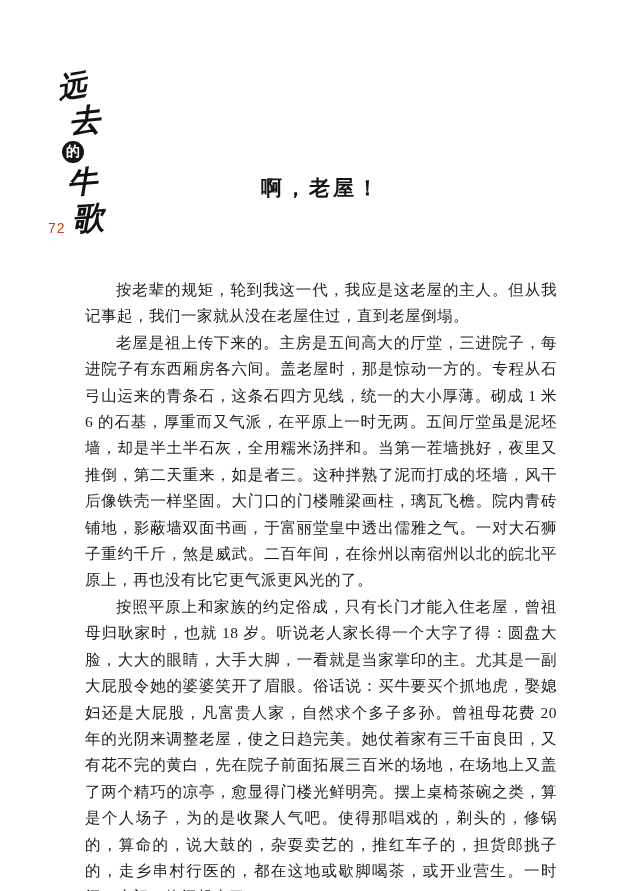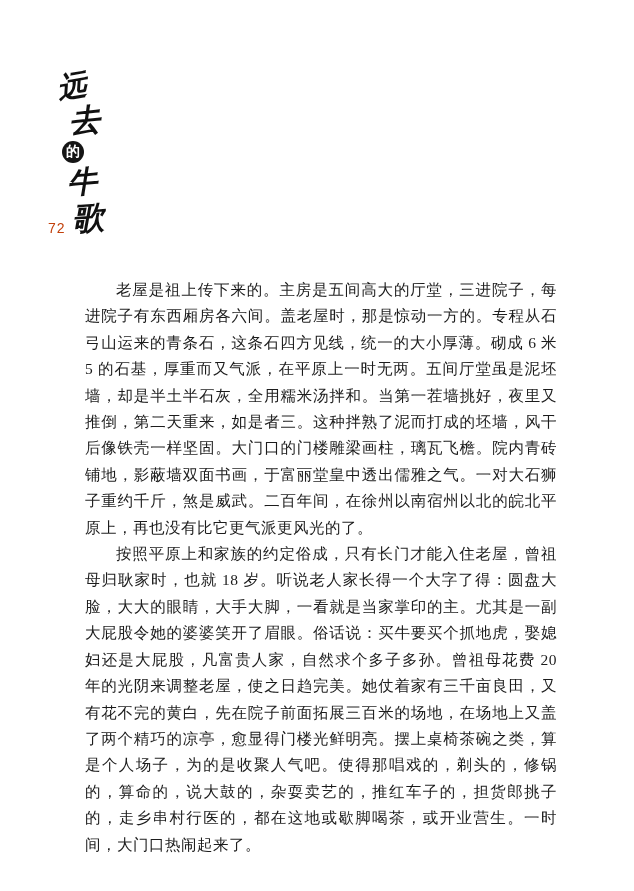--- a/index.html
+++ b/index.html
@@ -100,20 +100,22 @@
   <div class="logo">
     <span class="ch ch0">远</span>
     <span class="ch ch1">去</span>
     <span class="ch circled">的</span>
     <span class="ch ch3">牛</span>
     <span class="ch ch4">歌</span>
   </div>
 
   <div class="page-number">72</div>
 
+  <h1 class="chapter-title">啊，老屋！</h1>
 
   <div class="body-text">
-    <p>老屋是祖上传下来的。主房是五间高大的厅堂，三进院子，每进院子有东西厢房各六间。盖老屋时，那是惊动一方的。专程从石弓山运来的青条石，这条石四方见线，统一的大小厚薄。砌成 6 米 5 的石基，厚重而又气派，在平原上一时无两。五间厅堂虽是泥坯墙，却是半土半石灰，全用糯米汤拌和。当第一茬墙挑好，夜里又推倒，第二天重来，如是者三。这种拌熟了泥而打成的坯墙，风干后像铁壳一样坚固。大门口的门楼雕梁画柱，璃瓦飞檐。院内青砖铺地，影蔽墙双面书画，于富丽堂皇中透出儒雅之气。一对大石狮子重约千斤，煞是威武。二百年间，在徐州以南宿州以北的皖北平原上，再也没有比它更气派更风光的了。</p>
+    <p>按老辈的规矩，轮到我这一代，我应是这老屋的主人。但从我记事起，我们一家就从没在老屋住过，直到老屋倒塌。</p>
+    <p>老屋是祖上传下来的。主房是五间高大的厅堂，三进院子，每进院子有东西厢房各六间。盖老屋时，那是惊动一方的。专程从石弓山运来的青条石，这条石四方见线，统一的大小厚薄。砌成 1 米 6 的石基，厚重而又气派，在平原上一时无两。五间厅堂虽是泥坯墙，却是半土半石灰，全用糯米汤拌和。当第一茬墙挑好，夜里又推倒，第二天重来，如是者三。这种拌熟了泥而打成的坯墙，风干后像铁壳一样坚固。大门口的门楼雕梁画柱，璃瓦飞檐。院内青砖铺地，影蔽墙双面书画，于富丽堂皇中透出儒雅之气。一对大石狮子重约千斤，煞是威武。二百年间，在徐州以南宿州以北的皖北平原上，再也没有比它更气派更风光的了。</p>
     <p>按照平原上和家族的约定俗成，只有长门才能入住老屋，曾祖母归耿家时，也就 18 岁。听说老人家长得一个大字了得：圆盘大脸，大大的眼睛，大手大脚，一看就是当家掌印的主。尤其是一副大屁股令她的婆婆笑开了眉眼。俗话说：买牛要买个抓地虎，娶媳妇还是大屁股，凡富贵人家，自然求个多子多孙。曾祖母花费 20 年的光阴来调整老屋，使之日趋完美。她仗着家有三千亩良田，又有花不完的黄白，先在院子前面拓展三百米的场地，在场地上又盖了两个精巧的凉亭，愈显得门楼光鲜明亮。摆上桌椅茶碗之类，算是个人场子，为的是收聚人气吧。使得那唱戏的，剃头的，修锅的，算命的，说大鼓的，杂耍卖艺的，推红车子的，担货郎挑子的，走乡串村行医的，都在这地或歇脚喝茶，或开业营生。一时间，大门口热闹起来了。</p>
 
   </div>
 
 </div>
 
 </body></html>

